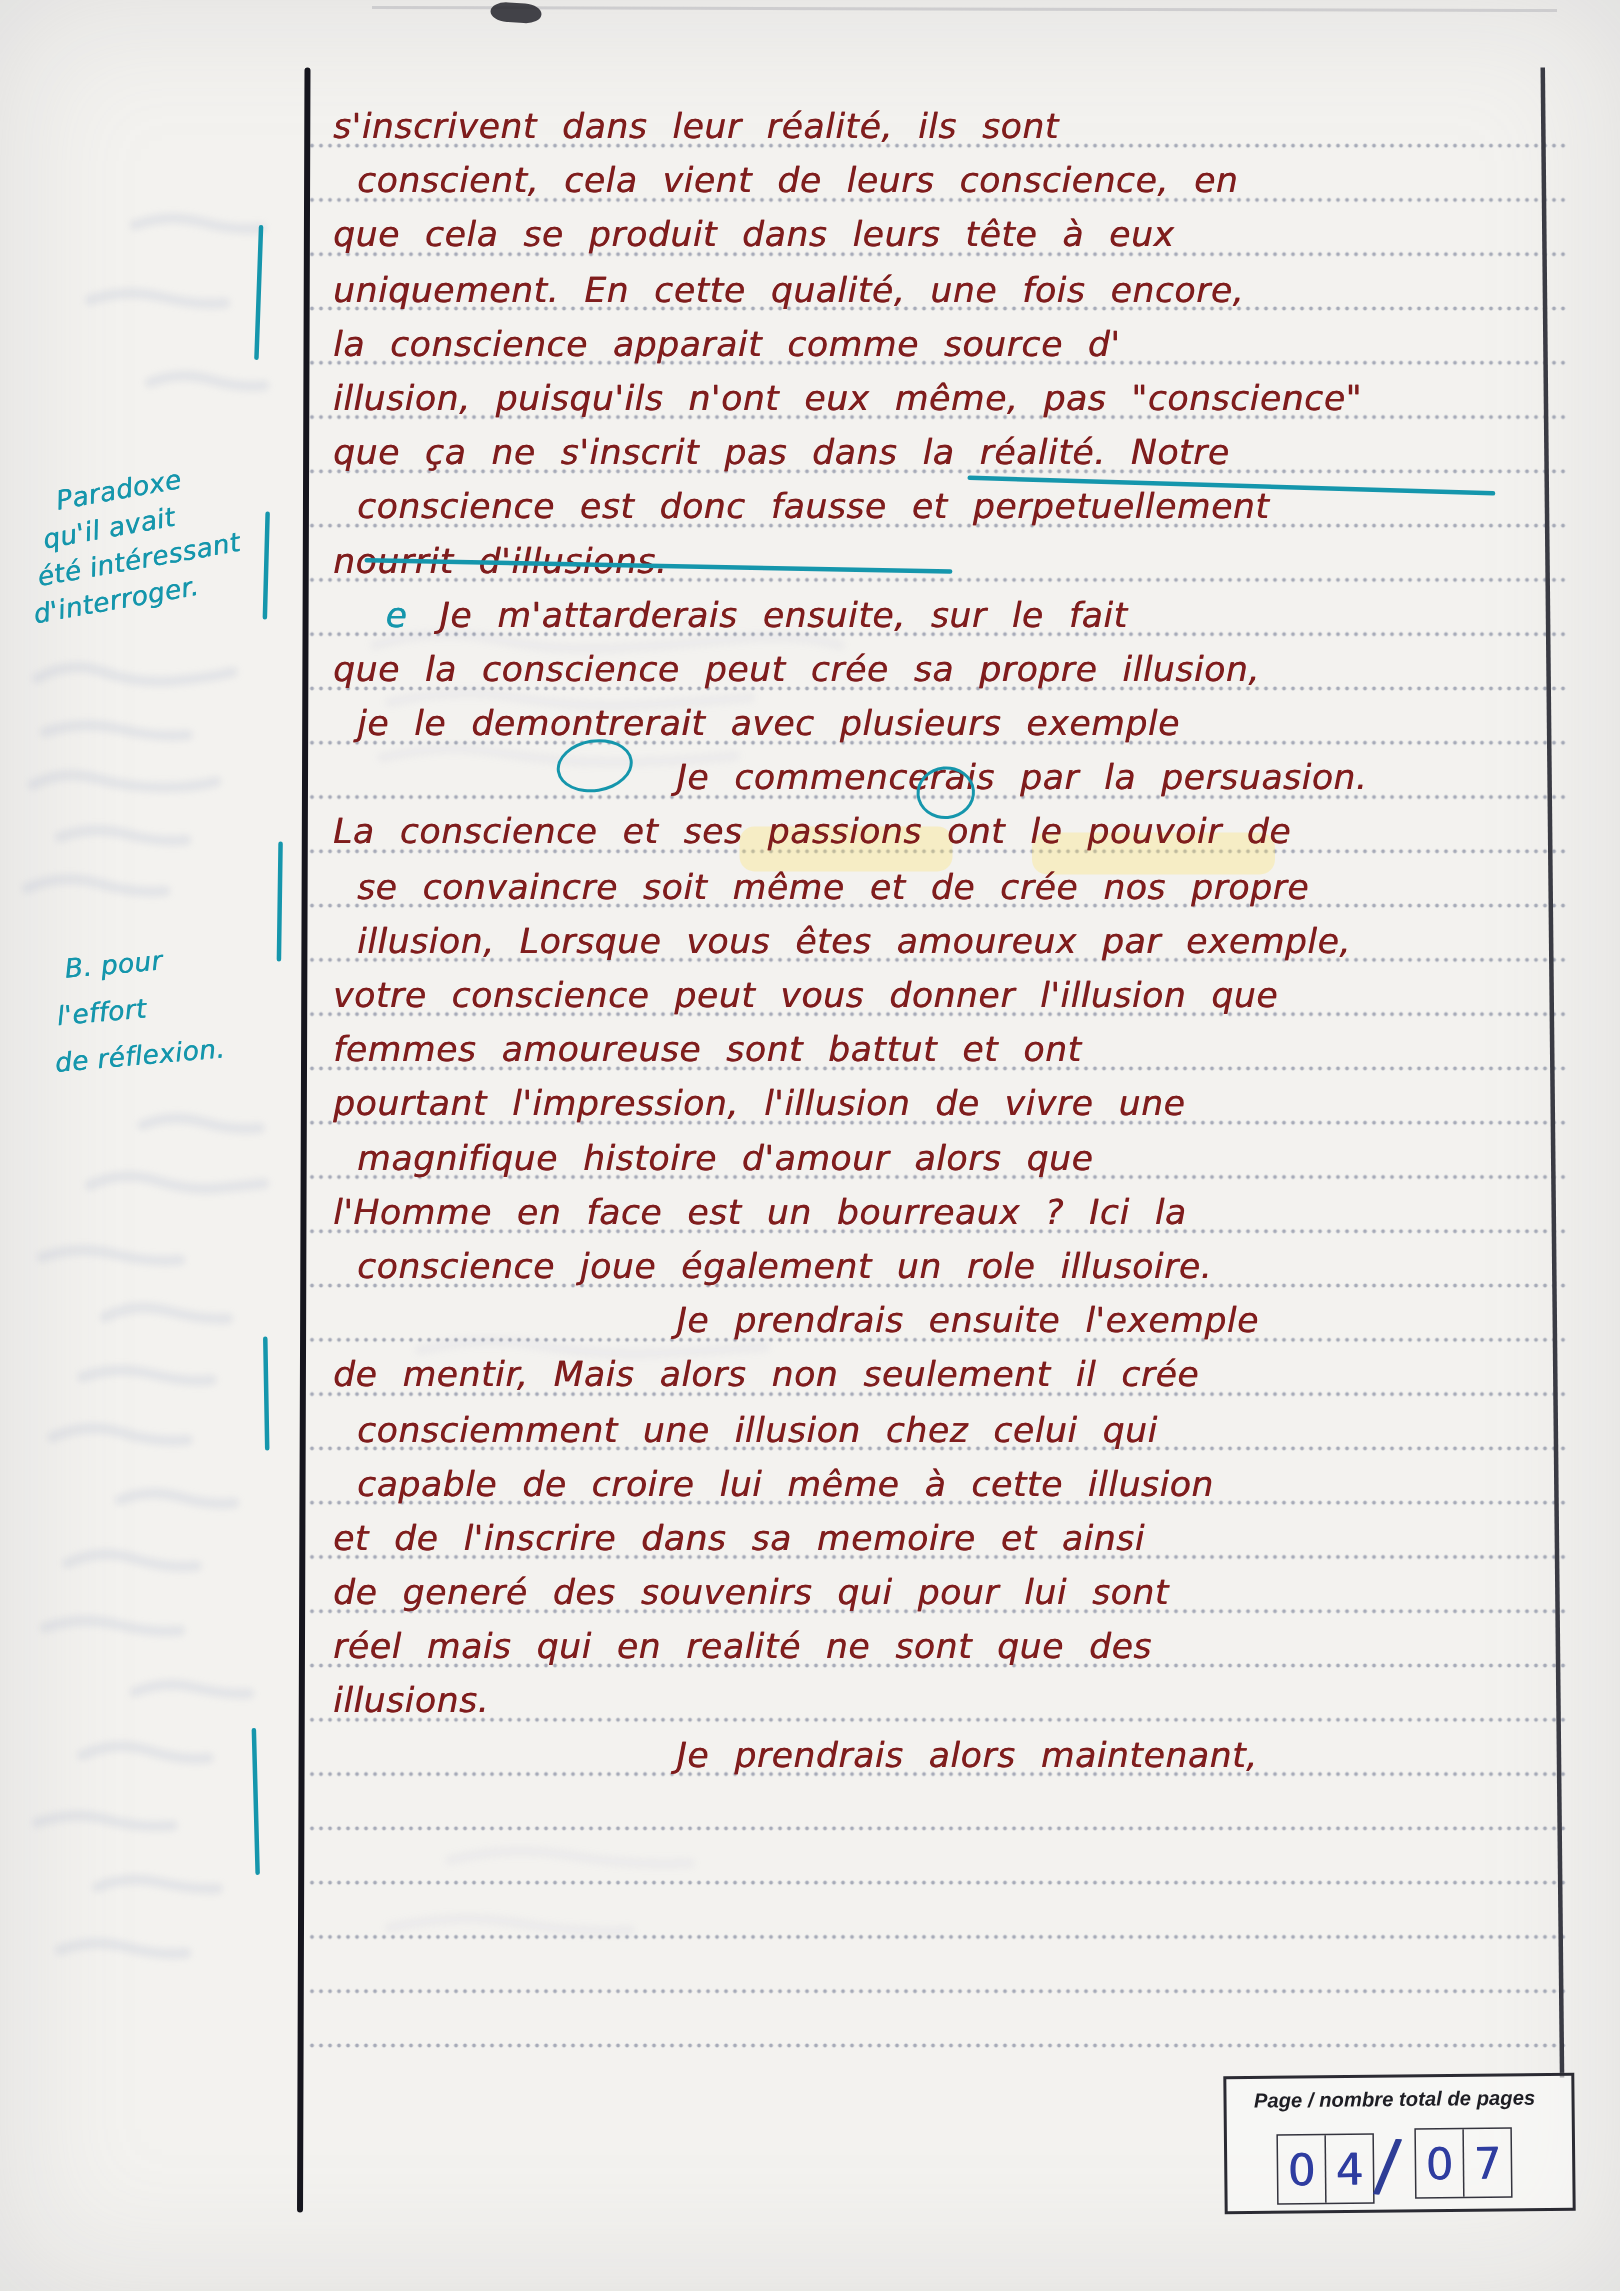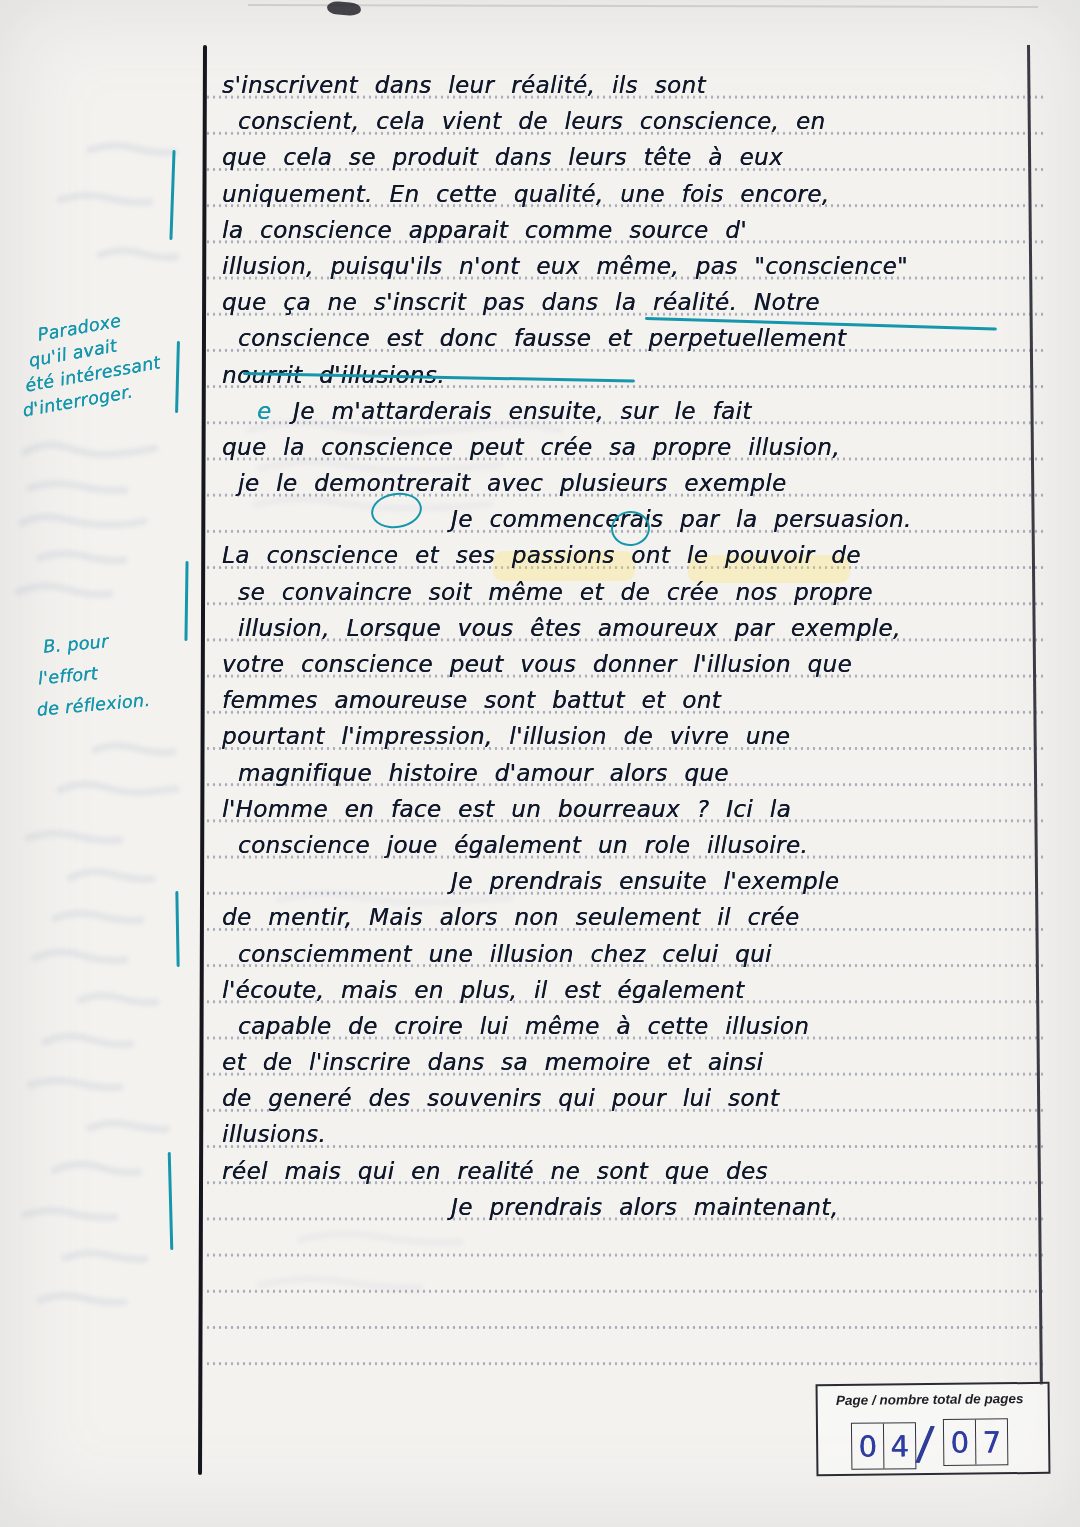--- a/index.html
+++ b/index.html
@@ -24,21 +24,21 @@
   .ghost{position:absolute;left:0;top:0;pointer-events:none;filter:blur(2.2px);}
   .ghost path{fill:none;stroke:#96a0c2;stroke-width:7;stroke-linecap:round;}
   
   .hl{position:absolute;background:rgba(255,228,88,.28);border-radius:10px;}
   .hl1{left:493px;top:551px;width:142px;height:30px;}
   .hl2{left:688px;top:555px;width:162px;height:28px;}
   
   .text-block{position:absolute;left:205px;top:67px;width:860px;}
   .hline{
     height:36.2px;line-height:36.2px;white-space:nowrap;
-    font-style:italic;font-size:23px;color:#0f172a;
+    font-style:italic;font-size:23px;color:#7f1d1d;
     letter-spacing:.4px;word-spacing:9px;
     text-shadow:.35px 0 0 currentColor;
   }
   .ind0{padding-left:17px}.ind1{padding-left:33px}.ind2{padding-left:88px}.ind3{padding-left:246px}
   
   .teal{color:#1596ac;}
   .vmark{position:absolute;width:3.2px;background:#1596ac;border-radius:2px;}
   .vm1{left:171px;top:150px;height:90px;transform:rotate(2deg);}
   .vm2{left:176px;top:341px;height:72px;transform:rotate(1.5deg);}
   .vm3{left:185px;top:561px;height:80px;transform:rotate(.8deg);}
@@ -138,26 +138,25 @@
       <div class="hline ind1"><span>illusion, Lorsque vous êtes amoureux par exemple,</span></div>
       <div class="hline ind0"><span>votre conscience peut vous donner l'illusion que</span></div>
       <div class="hline ind0"><span>femmes amoureuse sont battut et ont</span></div>
       <div class="hline ind0"><span>pourtant l'impression, l'illusion de vivre une</span></div>
       <div class="hline ind1"><span>magnifique histoire d'amour alors que</span></div>
       <div class="hline ind0"><span>l'Homme en face est un bourreaux ? Ici la</span></div>
       <div class="hline ind1"><span>conscience joue également un role illusoire.</span></div>
       <div class="hline ind3"><span>Je prendrais ensuite l'exemple</span></div>
       <div class="hline ind0"><span>de mentir, Mais alors non seulement il crée</span></div>
       <div class="hline ind1"><span>consciemment une illusion chez celui qui</span></div>
-      <div class="hline ind0"><span>l'écoute, mais en plus, il est également</span></div>
       <div class="hline ind1"><span>capable de croire lui même à cette illusion</span></div>
       <div class="hline ind0"><span>et de l'inscrire dans sa memoire et ainsi</span></div>
       <div class="hline ind0"><span>de generé des souvenirs qui pour lui sont</span></div>
+      <div class="hline ind0"><span>réel mais qui en realité ne sont que des</span></div>
       <div class="hline ind0"><span>illusions.</span></div>
-      <div class="hline ind0"><span>réel mais qui en realité ne sont que des</span></div>
       <div class="hline ind3"><span>Je prendrais alors maintenant,</span></div>
     </div>
 
   <div class="vmark vm1"></div>
   <div class="vmark vm2"></div>
   <div class="vmark vm3"></div>
   <div class="vmark vm4"></div>
   <div class="vmark vm5"></div>
   <div class="tunderline tu1"></div>
   <div class="tunderline tu2"></div>

